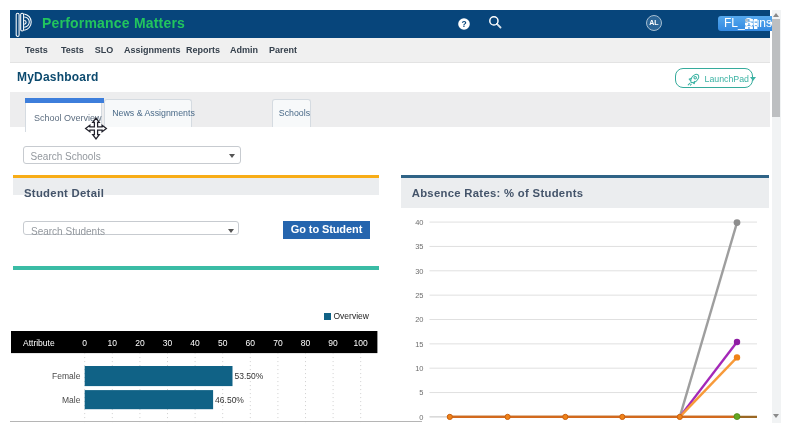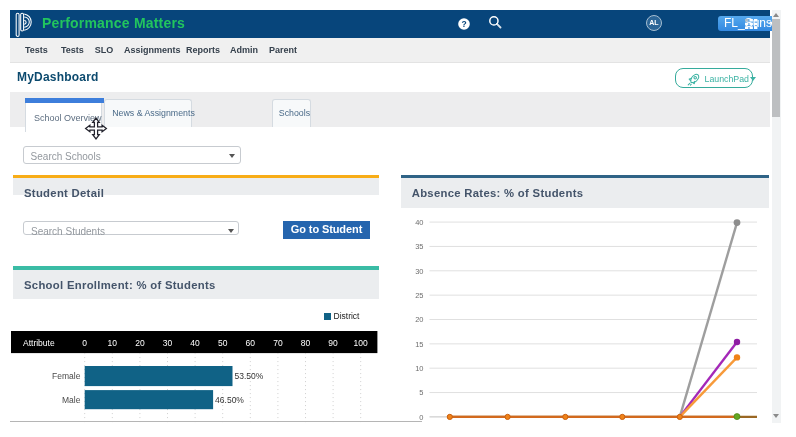--- a/index.html
+++ b/index.html
@@ -150,26 +150,23 @@
         </div>
     <div class="select" style="left:10px;top:46.4px;width:216px;height:14px;">
       <span class="ph">Search Students</span>
           <span class="car"></span>
     </div>
     <div id="btnGo">Go to Student Detail</div>
   </div>
 
   <div class="panel" style="left:13px;top:266px;width:365.5px;height:157px;">
     <div class="abs" style="left:0;top:0;width:100%;height:3.5px;background:#3abca5;"></div>
-    <div class="phead" style="top:3.5px;background:#ebedef;height:29.5px;">
-          <span class="t">School Enrollment: % of Students</span>
-        </div>
 
     <div class="abs" style="left:311px;top:46.8px;width:7px;height:7px;background:#106286;"></div>
-    <div class="abs" style="left:320.5px;top:44.5px;font-size:8.5px;color:#222;">District</div>
+    <div class="abs" style="left:320.5px;top:44.5px;font-size:8.5px;color:#222;">Overview</div>
 
     <svg class="abs" style="left:-2.4px;top:64.5px" width="372" height="92.5" viewBox="0 0 372 92.5">
       <rect x="0" y="0" width="366.4" height="22.1" fill="#000"></rect>
       <g fill="#fff" font-size="8.5" font-family="Liberation Sans">
         <text x="12" y="14.6">Attribute</text>
         <g text-anchor="middle">
           <text x="73.7" y="14.6">0</text>
               <text x="101.3" y="14.6">10</text>
               <text x="128.9" y="14.6">20</text>
           <text x="156.5" y="14.6">30</text>

